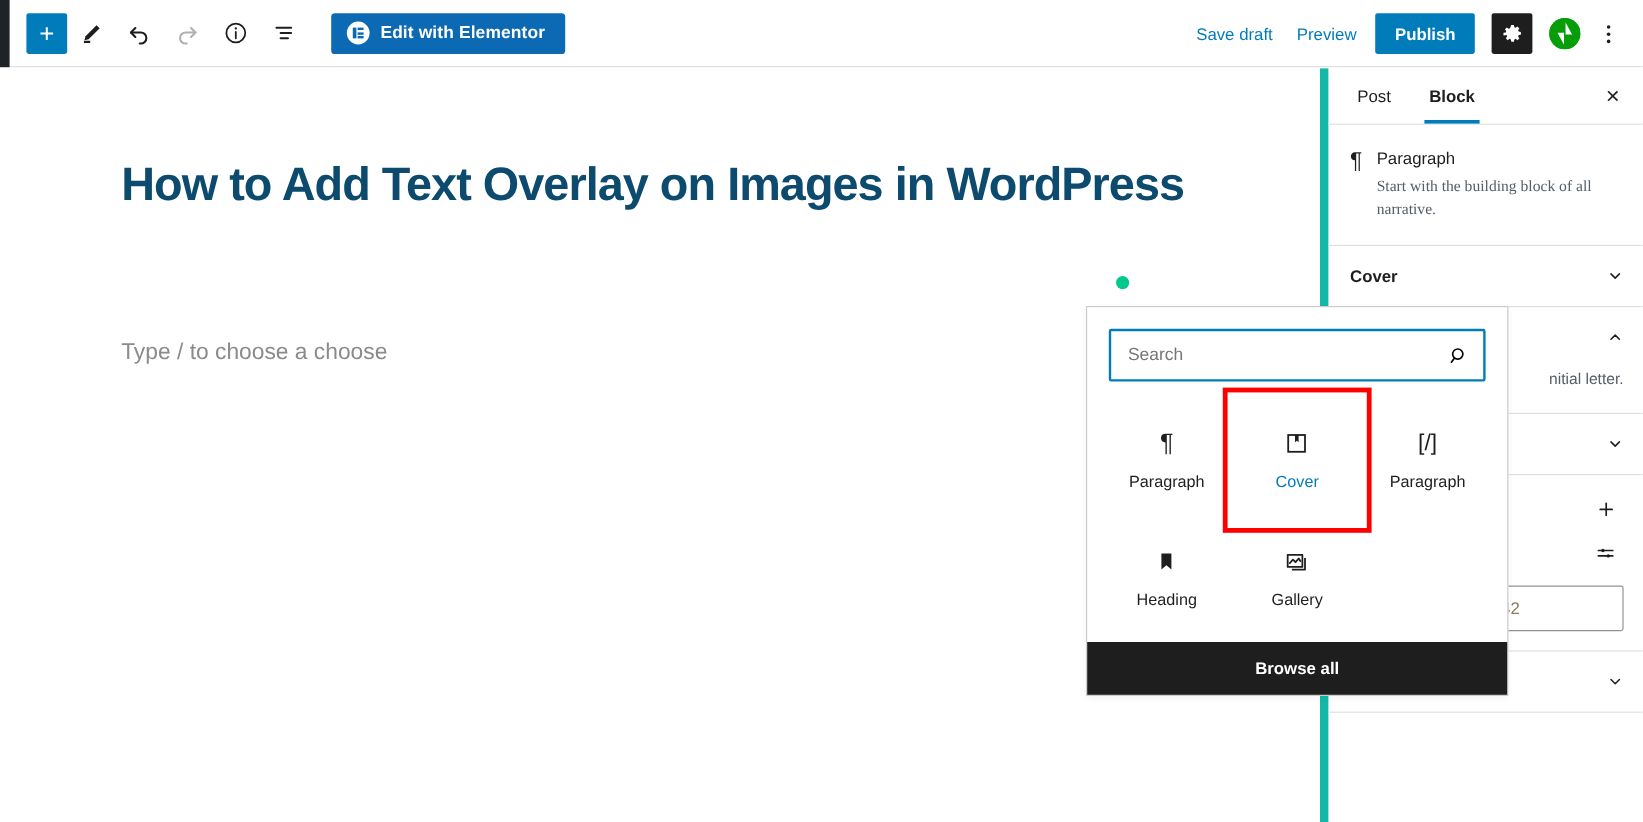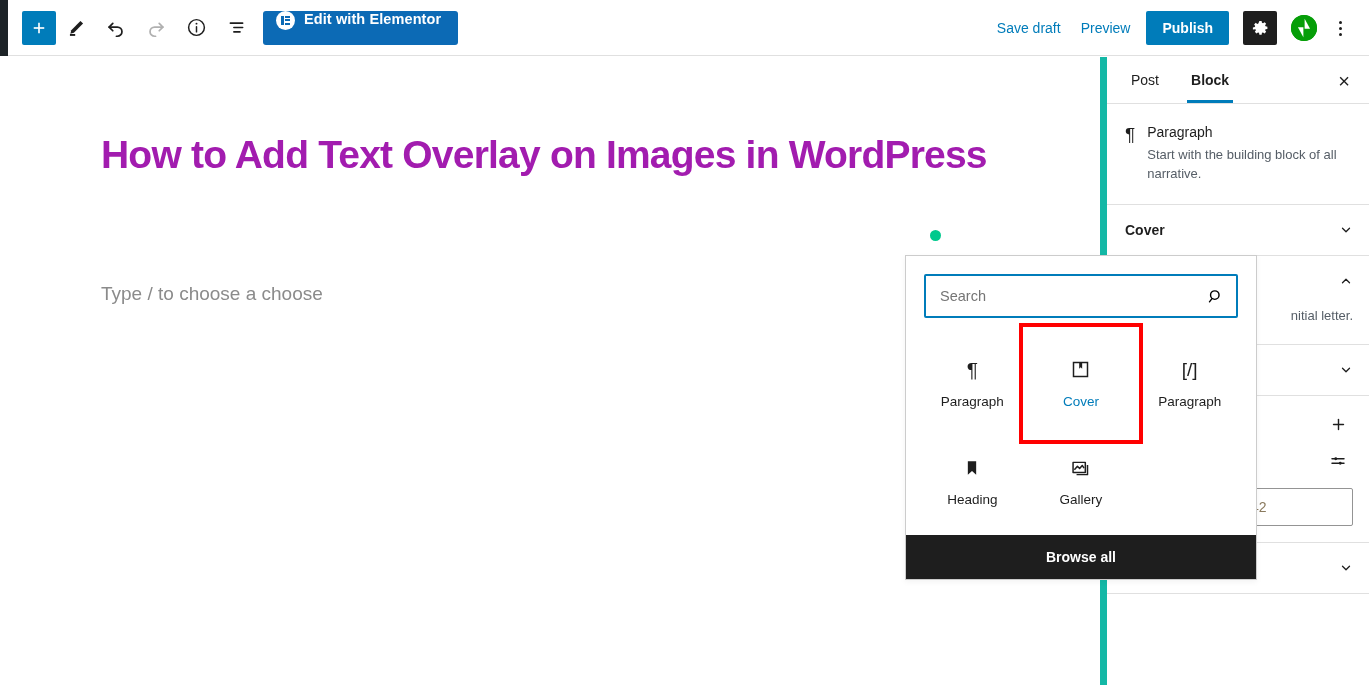--- a/index.html
+++ b/index.html
@@ -29,26 +29,26 @@
     display:flex; align-items:center; justify-content:center;
     border:none; cursor:pointer; border-radius: 2px;
   }
   .tb-icon-btn {
     width: 40px; height: 40px; display:flex; align-items:center; justify-content:center;
     background:transparent; border:none; cursor:pointer; color:#1e1e1e;
   }
   .tb-icon-btn.disabled { color:#b0b0b0; cursor:default; }
 
   .elementor-btn {
-    margin-left: 7px;
+    margin-left: 20px;
     height: 34px;
     background: #0c6ab5;
     color: #fff;
     border: none; border-radius: 3px;
-    display:flex; align-items:flex-start; gap:9px;
+    display:flex; align-items:center; gap:9px;
     padding: 0 17px 0 13px;
     font-size: 14.5px; font-weight: bold; cursor:pointer;
     letter-spacing: .1px;
   }
   .elementor-logo {
     width:19px; height:19px; border-radius:50%; background:#fff;
     display:flex; align-items:center; justify-content:center;
   }
   .elementor-logo .bars { display:flex; gap:1.5px; align-items:center; }
   .elementor-logo .b1 { width:2.5px; height:9px; background:#0c6ab5; }
@@ -81,21 +81,21 @@
   }
   .kebab-btn i { width:3px; height:3px; border-radius:50%; background:#1e1e1e; display:block; }
 
   
   .canvas {
     position:absolute; top:57px; left:0; width:1100px; height:628px;
     background:#fff; overflow:hidden;
   }
   .post-title {
     position:absolute; left:101px; top:76px;
-    font-size: 39px; font-weight: bold; color:#a21caf;
+    font-size: 39px; font-weight: bold; color:#0c4a6e;
     letter-spacing:-0.8px; white-space:nowrap;
   }
   .status-dot {
     position:absolute; left:930px; top:173px; width:11px; height:11px;
     border-radius:50%; background:#00c98d;
   }
   .block-placeholder {
     position:absolute; left:101px; top:226px;
     font-size:19px; color:#8b8b8b;
   }
@@ -129,21 +129,21 @@
     position:absolute; right:8px; top:7px; width:34px; height:34px;
     background:none; border:none; cursor:pointer; font-size:20px; color:#1e1e1e;
     display:flex; align-items:center; justify-content:center; line-height:1;
   }
   .sb-blockcard {
     display:flex; gap:12px; padding: 20px 16px 20px 18px;
     border-bottom:1px solid #e0e0e0;
   }
   .sb-blockcard .bc-icon { font-size:19px; color:#1e1e1e; line-height:1; margin-top:1px; }
   .sb-blockcard .bc-title { font-size:14px; color:#1e1e1e; margin-bottom:6px; }
-  .sb-blockcard .bc-desc { font-size:13px; color:#555d66; line-height:1.45; }
+  .sb-blockcard .bc-desc { font-size:13px; color:#555d66; line-height:1.45;font-family:Liberation Serif, serif; }
 
   .sb-panel {
     border-bottom:1px solid #e0e0e0;
     padding: 16px 16px 16px 18px;
     display:flex; align-items:center; justify-content:space-between;
     cursor:pointer; min-height:51px;
   }
   .sb-panel-title { font-size:14px; font-weight:bold; color:#1e1e1e; }
   .chev { width:14px; height:14px; color:#1e1e1e; }
 

